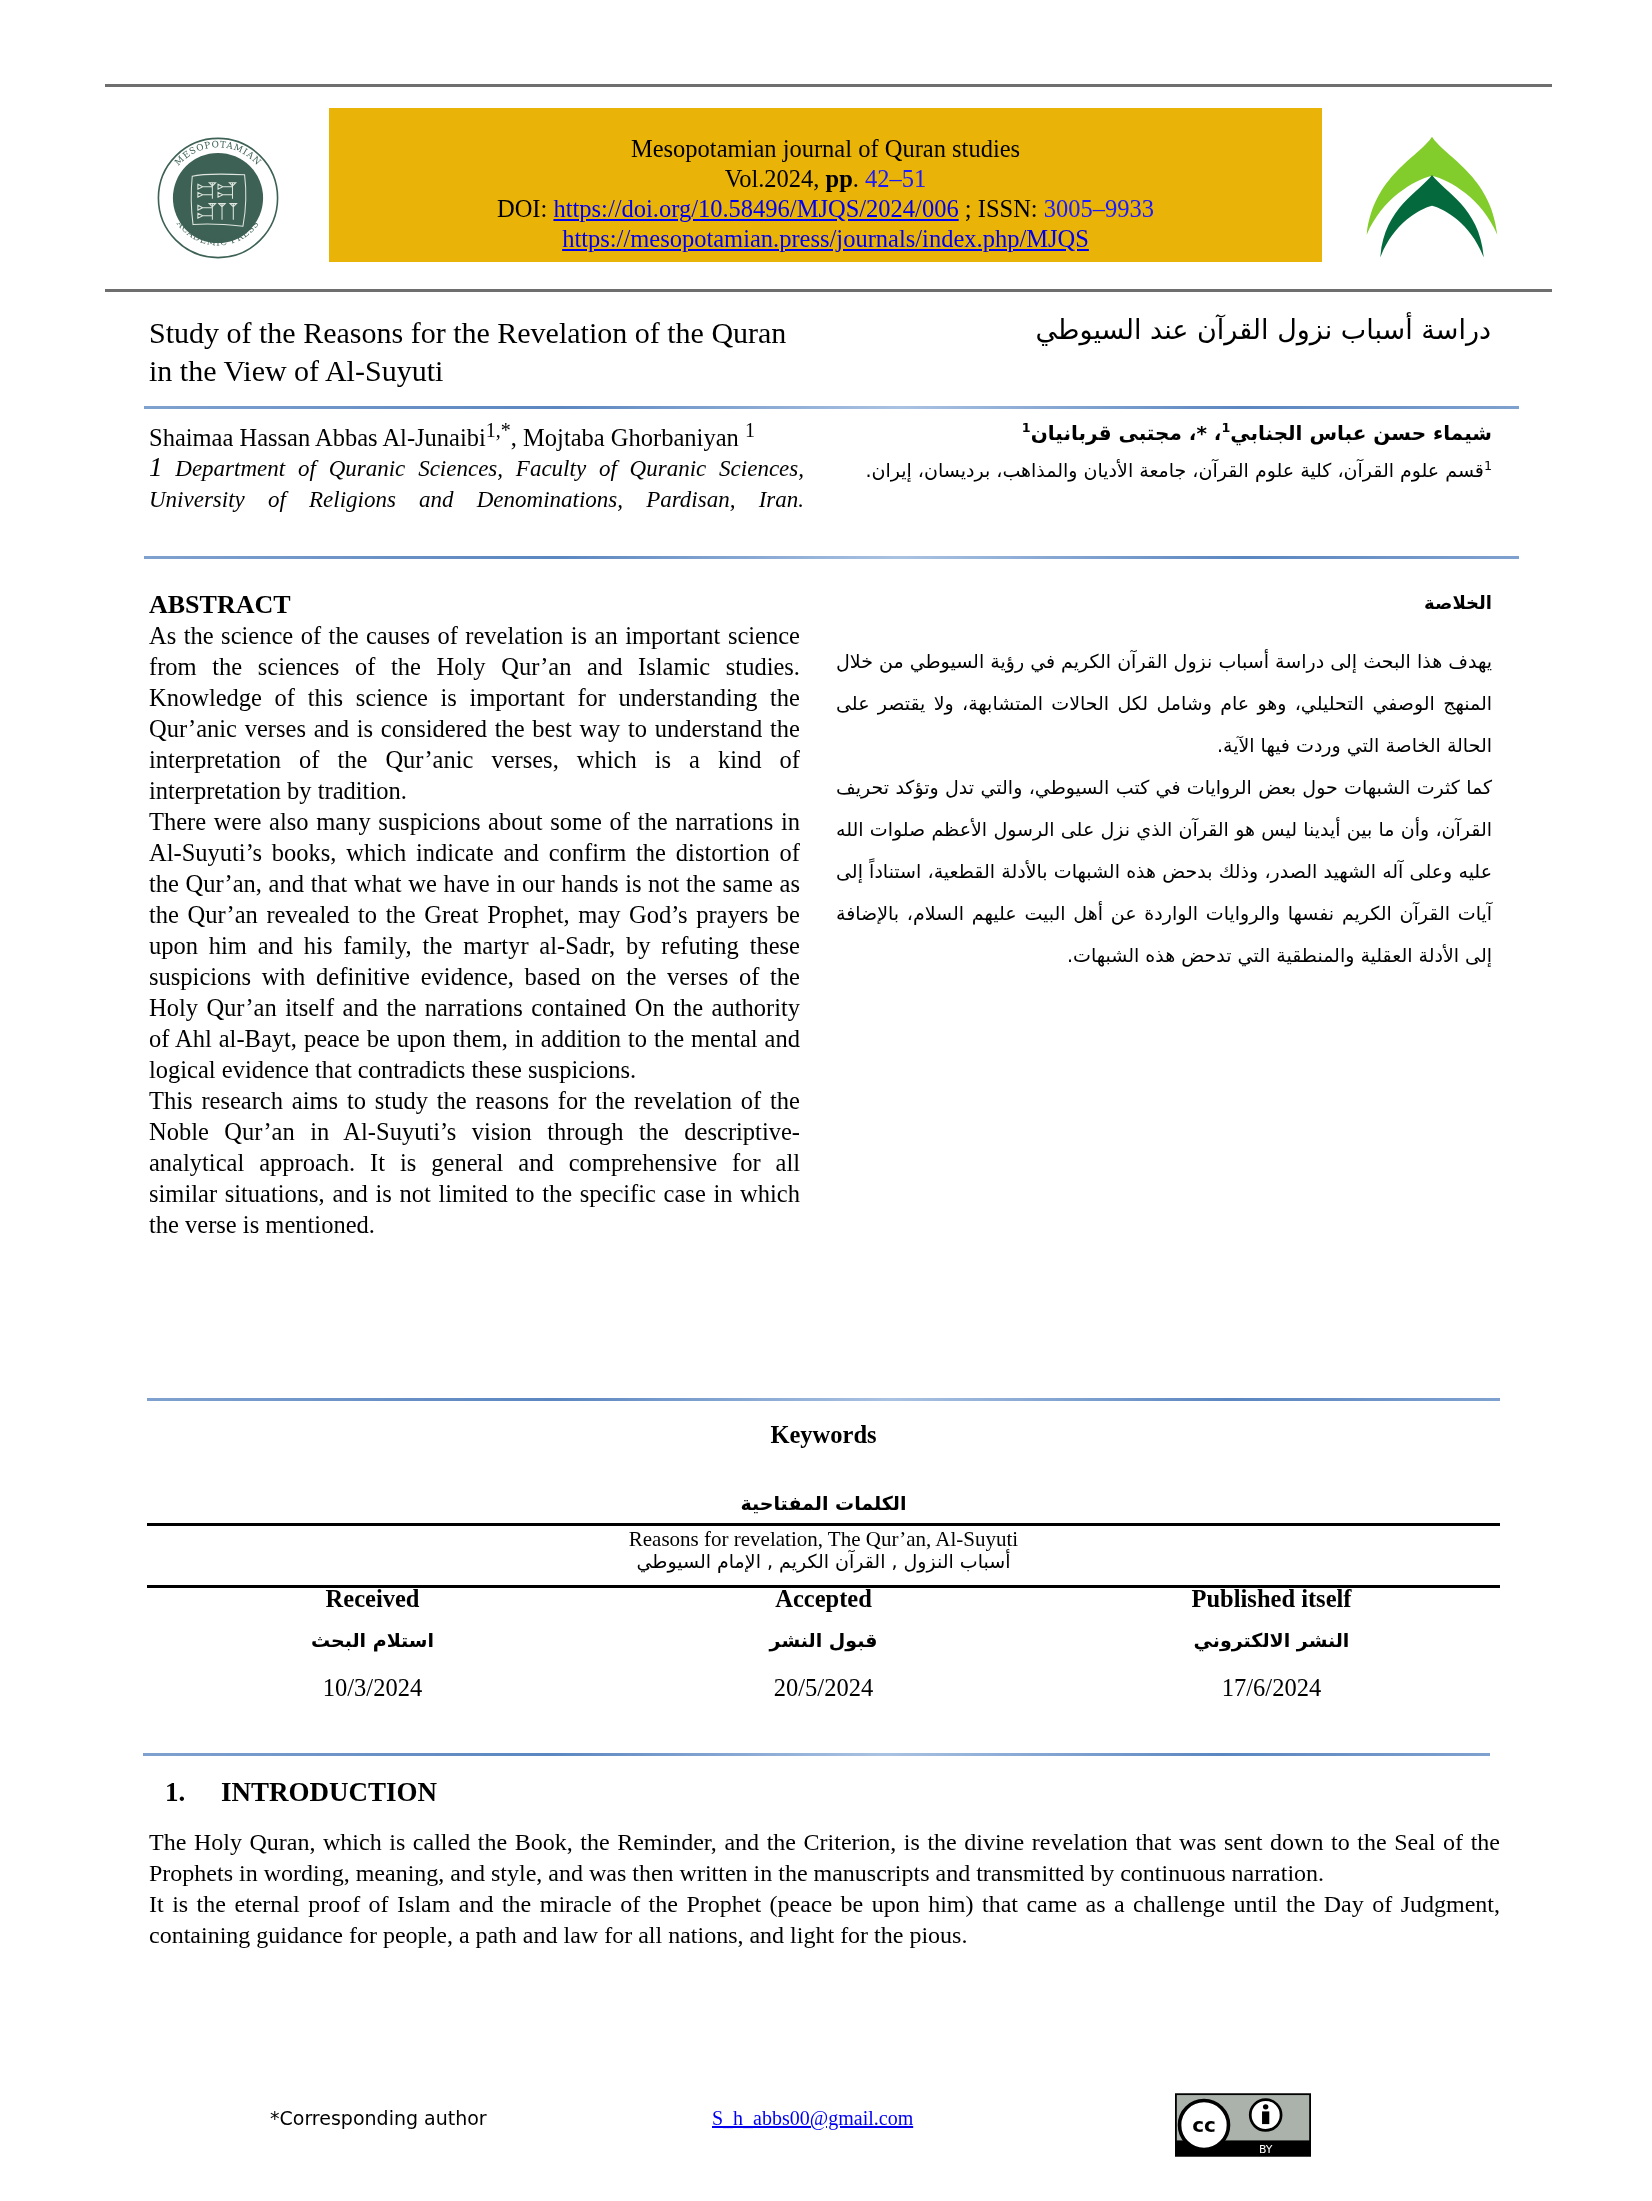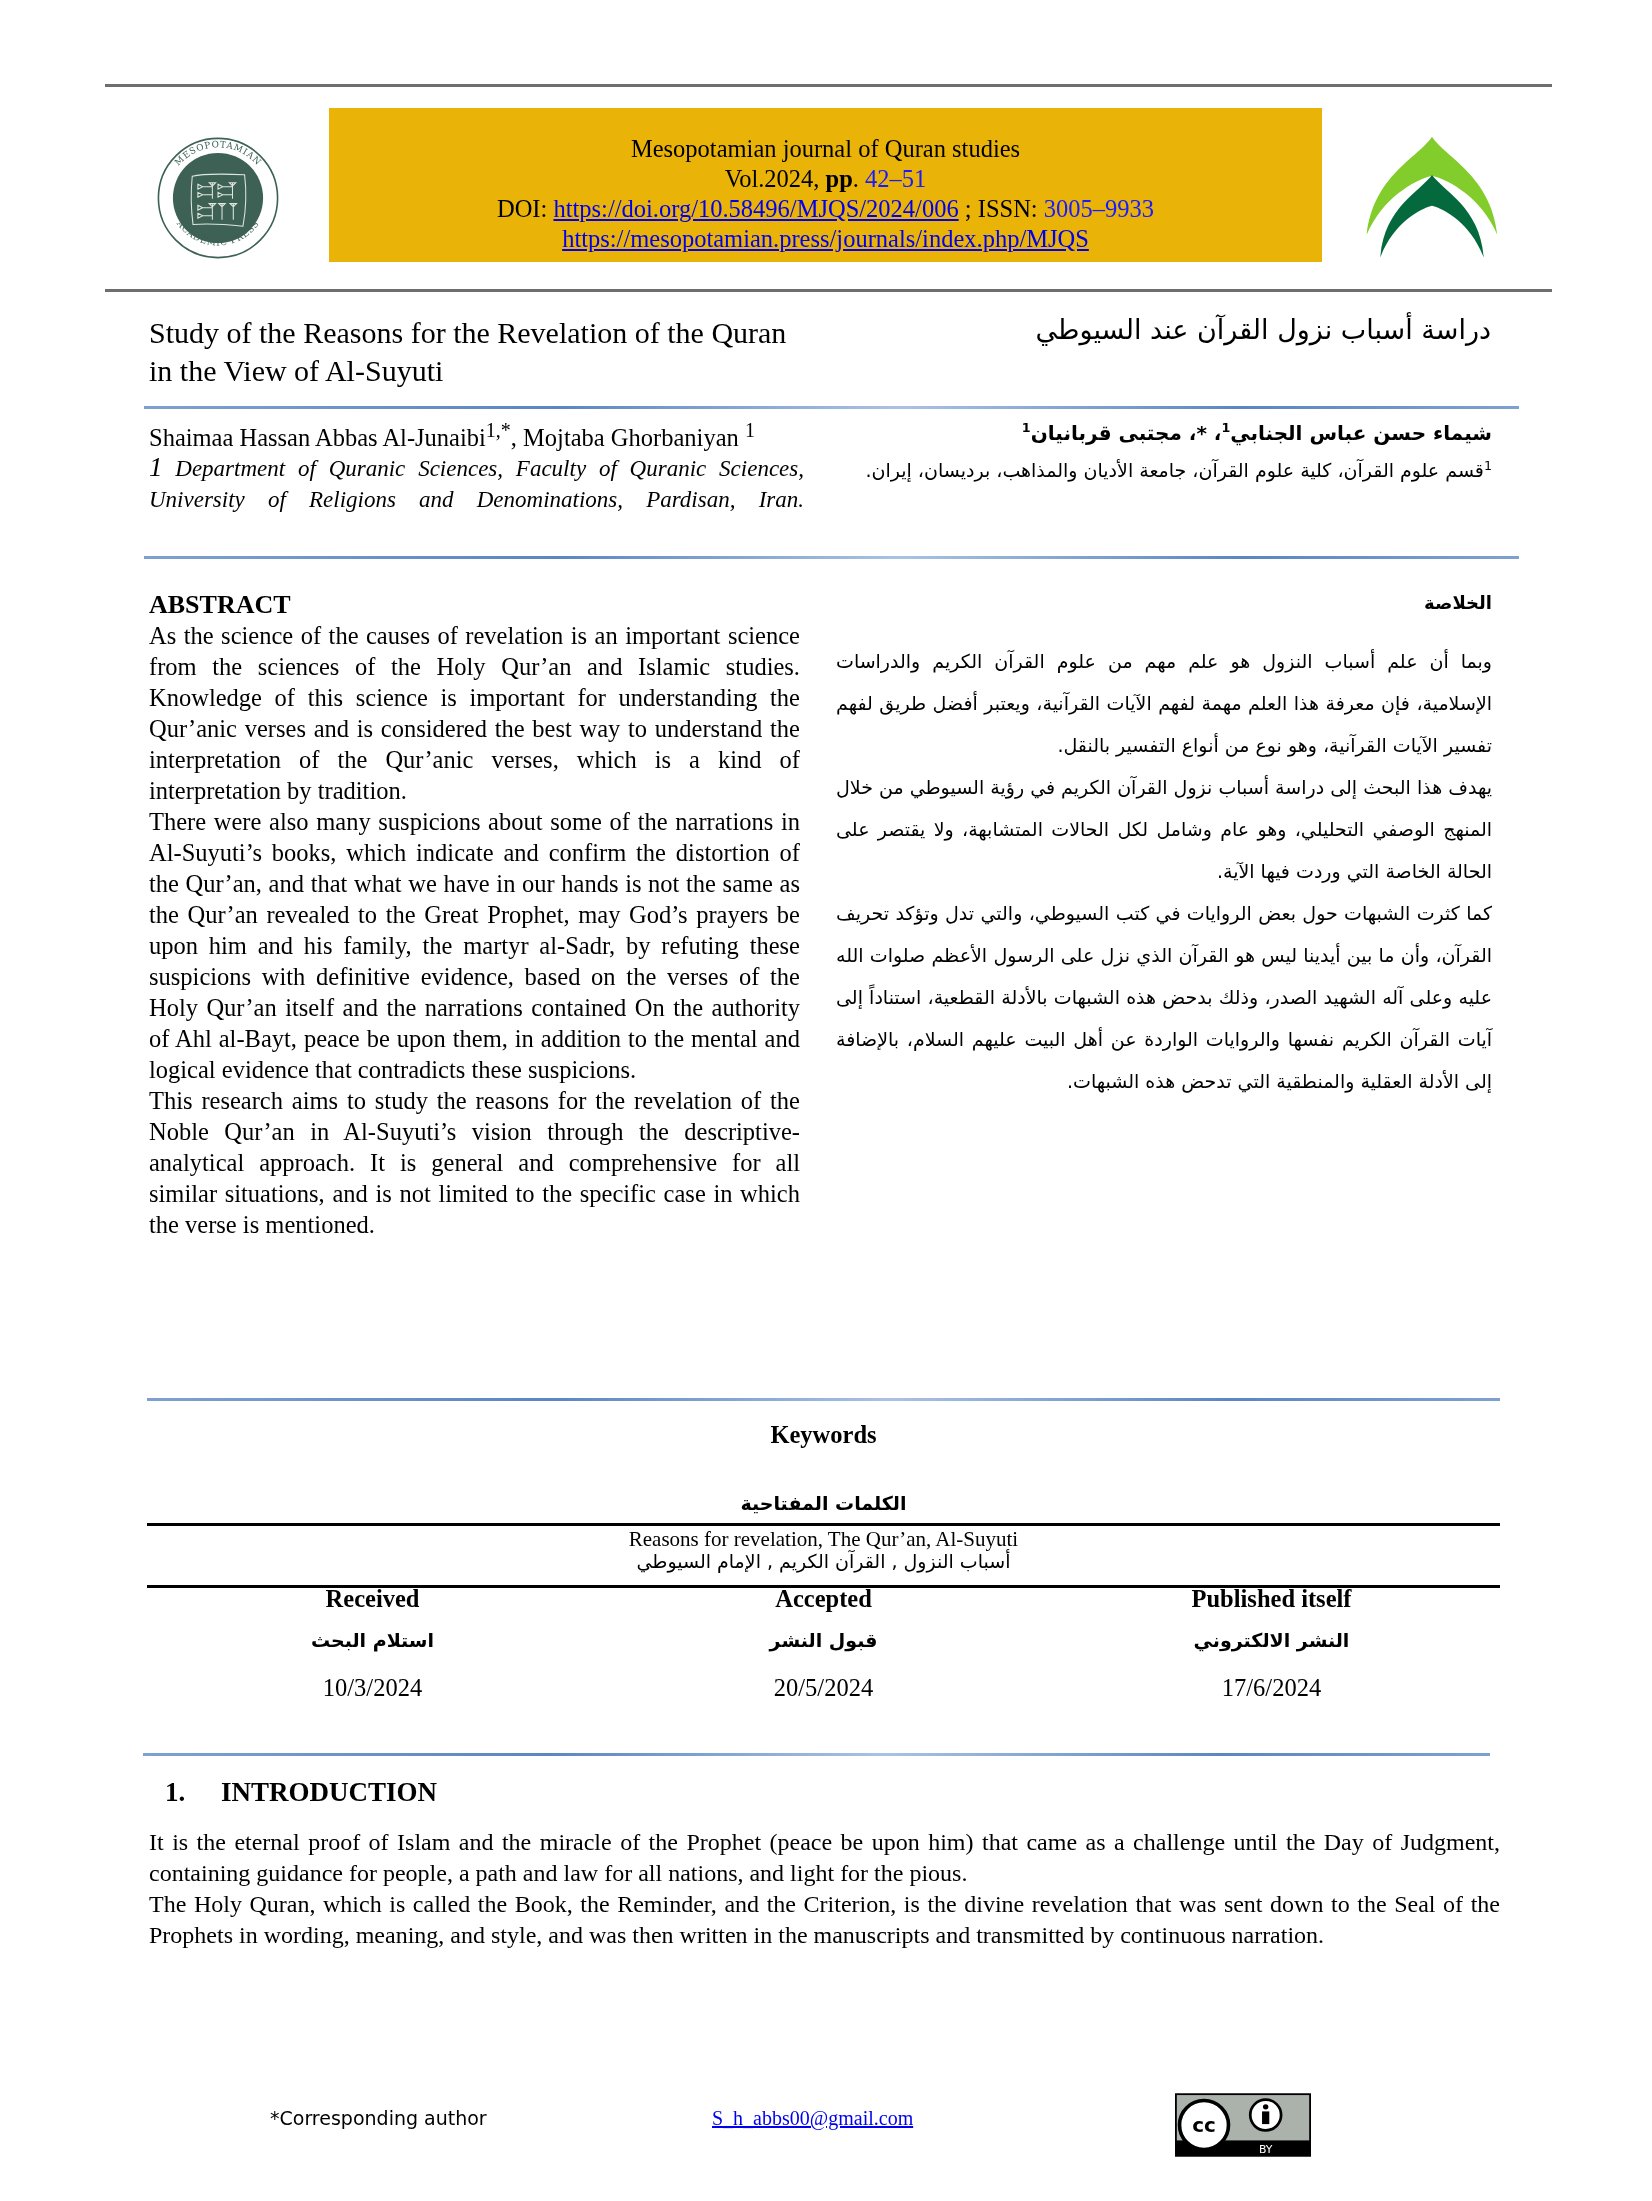--- a/index.html
+++ b/index.html
@@ -137,21 +137,20 @@
 
 <div id="abstract-en" class="abs">
   <div id="abstract-heading">ABSTRACT</div>
   <p>As the science of the causes of revelation is an important science from the sciences of the Holy Qur’an and Islamic studies. Knowledge of this science is important for understanding the Qur’anic verses and is considered the best way to understand the interpretation of the Qur’anic verses, which is a kind of interpretation by tradition.</p>
   <p>There were also many suspicions about some of the narrations in Al-Suyuti’s books, which indicate and confirm the distortion of the Qur’an, and that what we have in our hands is not the same as the Qur’an revealed to the Great Prophet, may God’s prayers be upon him and his family, the martyr al-Sadr, by refuting these suspicions with definitive evidence, based on the verses of the Holy Qur’an itself and the narrations contained On the authority of Ahl al-Bayt, peace be upon them, in addition to the mental and logical evidence that contradicts these suspicions.</p>
   <p>This research aims to study the reasons for the revelation of the Noble Qur’an in Al-Suyuti’s vision through the descriptive-analytical approach. It is general and comprehensive for all similar situations, and is not limited to the specific case in which the verse is mentioned.</p>
 </div>
 
 <div id="abstract-ar" class="abs">
   <div id="abstract-ar-heading">الخلاصة</div>
-  <p>وبما أن علم أسباب النزول هو علم مهم من علوم القرآن الكريم والدراسات الإسلامية، فإن معرفة هذا العلم مهمة لفهم الآيات القرآنية، ويعتبر أفضل طريق لفهم تفسير الآيات القرآنية، وهو نوع من أنواع التفسير بالنقل.</p>
   <p>يهدف هذا البحث إلى دراسة أسباب نزول القرآن الكريم في رؤية السيوطي من خلال المنهج الوصفي التحليلي، وهو عام وشامل لكل الحالات المتشابهة، ولا يقتصر على الحالة الخاصة التي وردت فيها الآية.</p>
   <p>كما كثرت الشبهات حول بعض الروايات في كتب السيوطي، والتي تدل وتؤكد تحريف القرآن، وأن ما بين أيدينا ليس هو القرآن الذي نزل على الرسول الأعظم صلوات الله عليه وعلى آله الشهيد الصدر، وذلك بدحض هذه الشبهات بالأدلة القطعية، استناداً إلى آيات القرآن الكريم نفسها والروايات الواردة عن أهل البيت عليهم السلام، بالإضافة إلى الأدلة العقلية والمنطقية التي تدحض هذه الشبهات.</p>
 </div>
 
 <div class="rule-blue" style="left:147px; top:1398px; width:1353px;"></div>
 
 <div id="kw-heading" class="abs center">Keywords</div>
 <div id="kw-heading-ar" class="abs center">الكلمات المفتاحية</div>
 <div class="rule-black" style="left:147px; top:1523px; width:1353px;"></div>
 <div id="kw-en" class="abs center">Reasons for revelation, The Qur’an, Al-Suyuti</div>
@@ -173,22 +172,22 @@
   <div class="date-label-ar">النشر الالكتروني</div>
   <div class="date-val">17/6/2024</div>
 </div>
 
 <div class="rule-blue" style="left:143px; top:1753px; width:1347px;"></div>
 
 <div id="intro-heading" class="abs">
   <span class="num">1.</span><span>INTRODUCTION</span>
 </div>
 <div id="intro-body" class="abs">
+  <p>The Holy Quran, which is called the Book, the Reminder, and the Criterion, is the divine revelation that was sent down to the Seal of the Prophets in wording, meaning, and style, and was then written in the manuscripts and transmitted by continuous narration.</p>
   <p>It is the eternal proof of Islam and the miracle of the Prophet (peace be upon him) that came as a challenge until the Day of Judgment, containing guidance for people, a path and law for all nations, and light for the pious.</p>
-  <p>The Holy Quran, which is called the Book, the Reminder, and the Criterion, is the divine revelation that was sent down to the Seal of the Prophets in wording, meaning, and style, and was then written in the manuscripts and transmitted by continuous narration.</p>
 </div>
 
 <div id="corr-author" class="abs">*Corresponding author</div>
 <a id="corr-email" class="abs">S_h_abbs00@gmail.com</a>
 <svg id="cc-badge" class="abs" viewBox="0 0 150 70">
   <rect x="1" y="1" width="148" height="68" fill="#aab2ab" stroke="#000" stroke-width="2"></rect>
   <rect x="1" y="52" width="148" height="17" fill="#000"></rect>
   <circle cx="32" cy="35" r="27" fill="#fff" stroke="#000" stroke-width="4"></circle>
   <text x="32" y="43" text-anchor="middle" font-size="22" font-weight="bold" font-family="DejaVu Sans, sans-serif">cc</text>
   <circle cx="100" cy="24" r="17" fill="#fff" stroke="#000" stroke-width="3"></circle>

